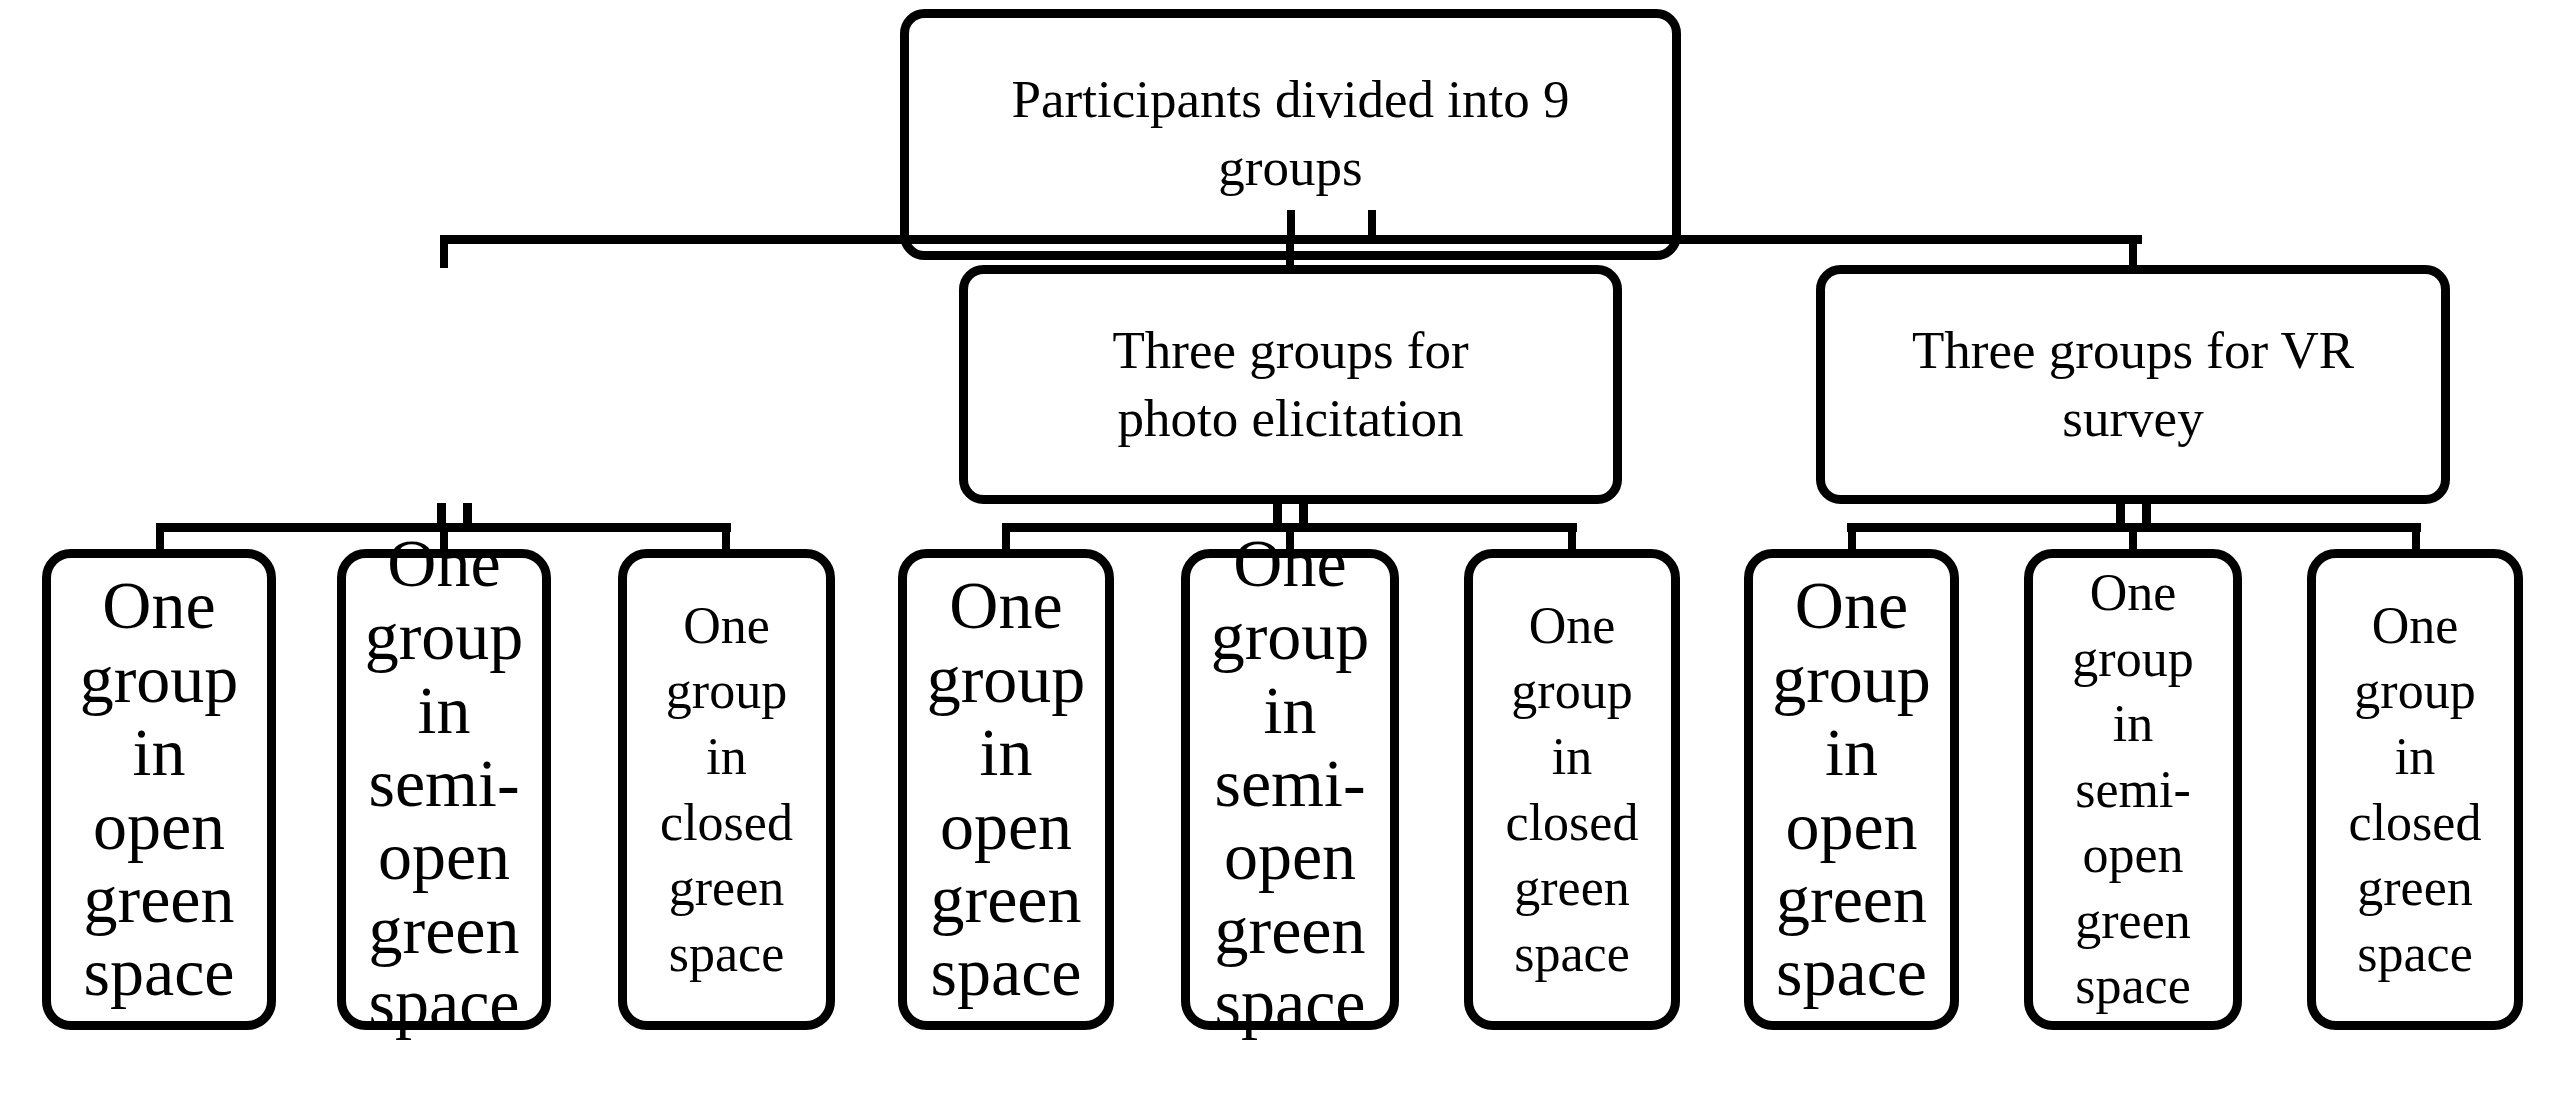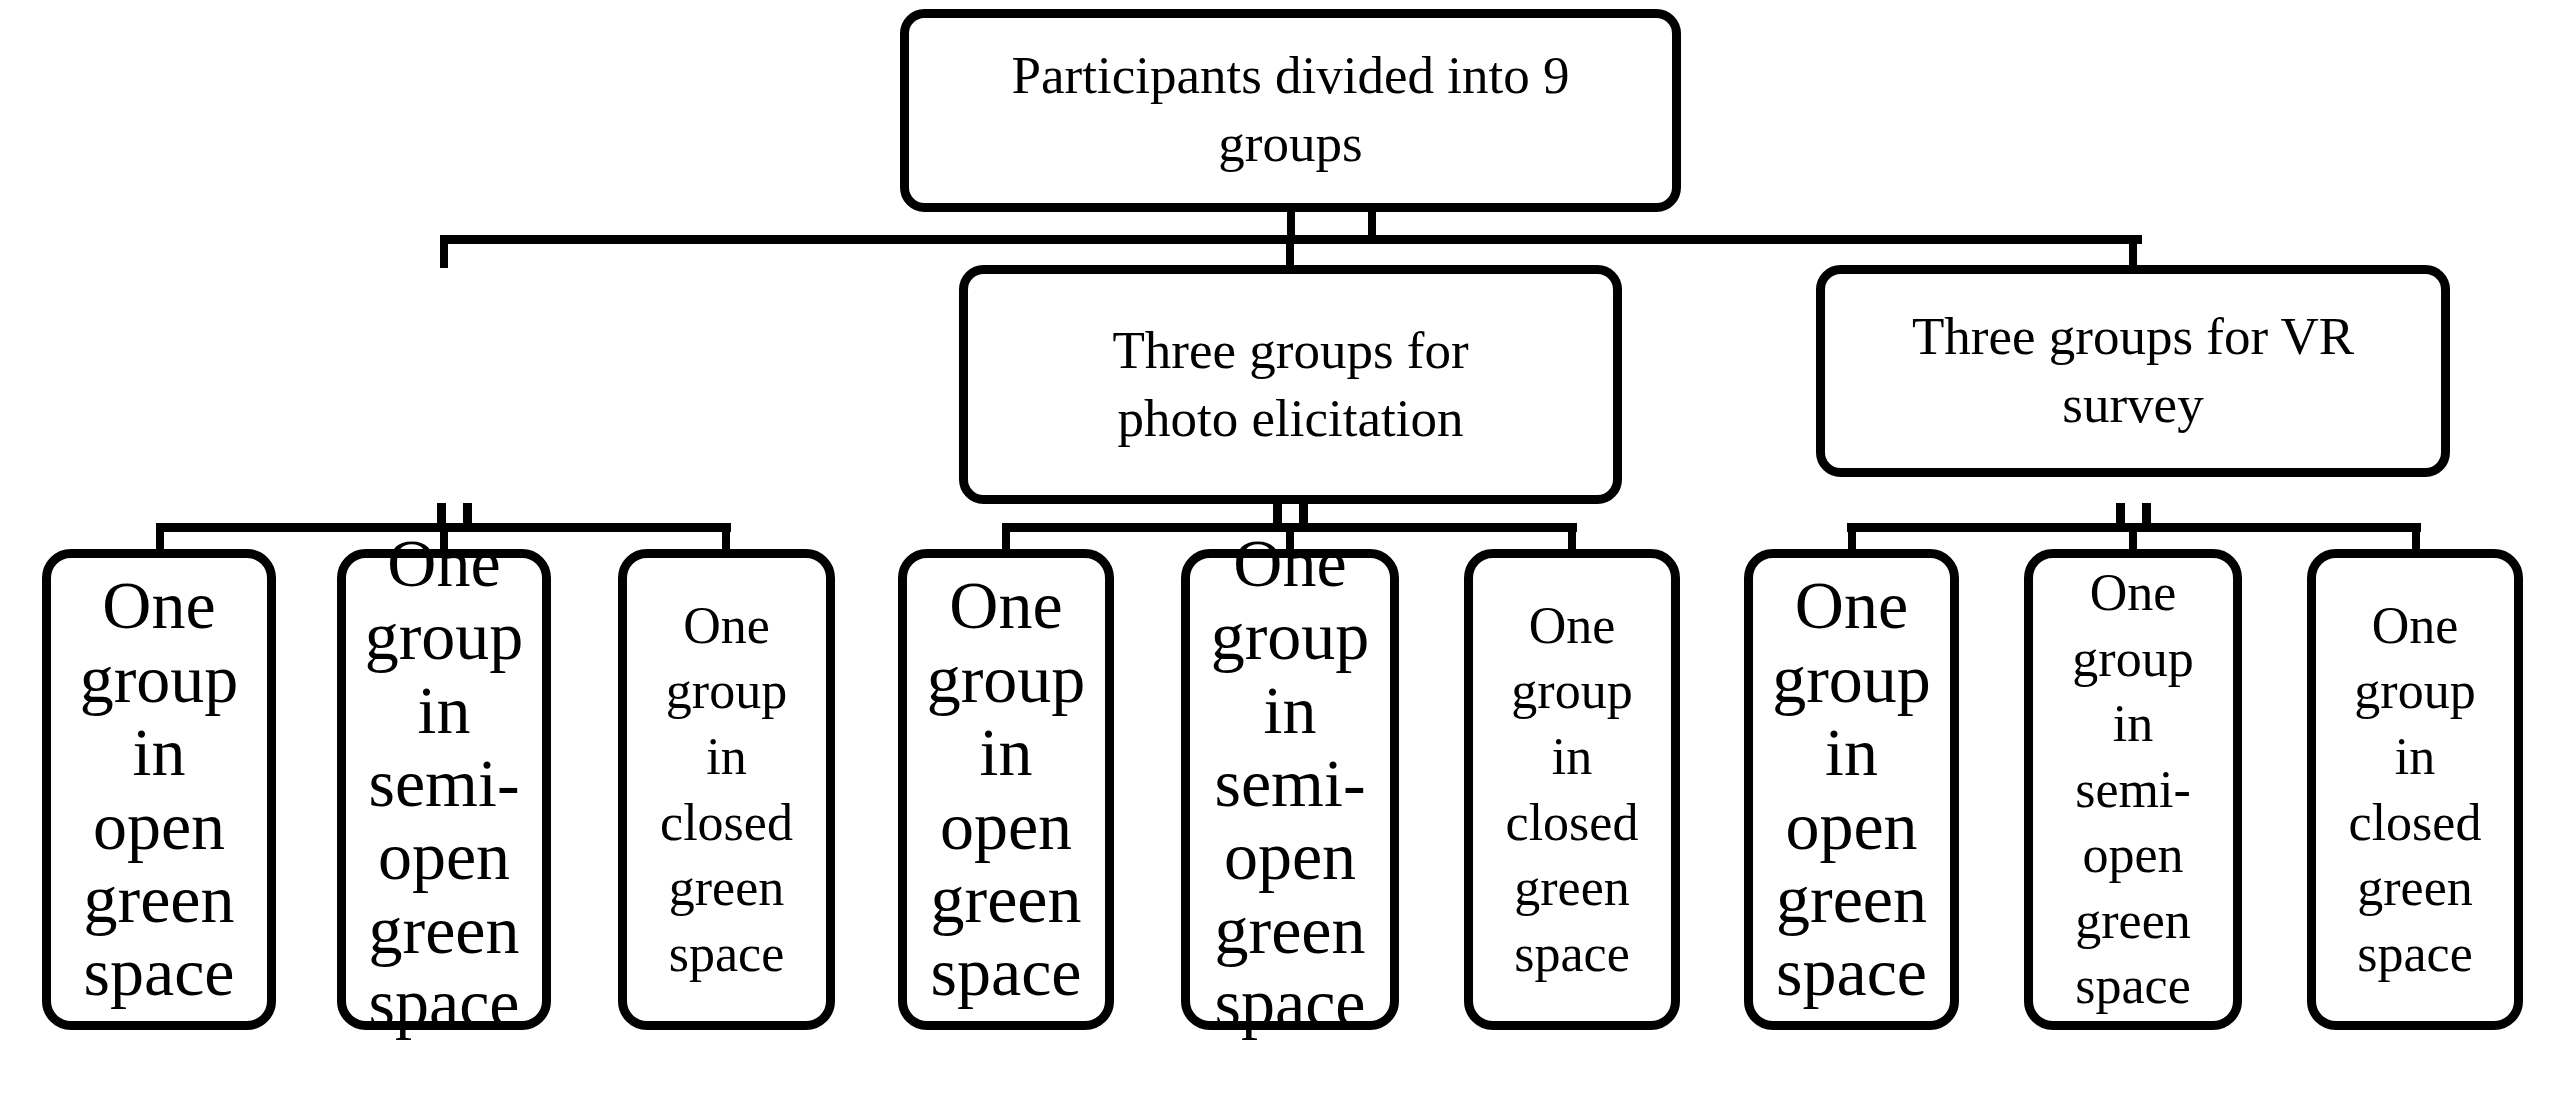--- a/index.html
+++ b/index.html
@@ -29,37 +29,37 @@
   .t-lg   { font-size: 68px; line-height: 1.08; }
   .t-sm   { font-size: 52px; line-height: 1.26; }
   .shift-up .txt { margin-top: -11.5px; }
   .ln { position: absolute; background: #000000; }
 </style>
 </head>
 <body>
 
 <div id="canvas">
 
-  <div class="box t-head" style="left:900px; top:8.6px; width:781px; height:203px;">
+  <div class="box t-head" style="left:900px; top:8.6px; width:781px; height:251px;">
     <span class="txt">Participants divided into 9
 groups</span>
   </div>
 
   <div class="ln" style="left:1287px; top:210px; width:8px; height:30px;"></div>
   <div class="ln" style="left:1368px; top:210px; width:8px; height:30px;"></div>
   <div class="ln" style="left:440px;  top:235px; width:1702px; height:8.6px;"></div>
   <div class="ln" style="left:440px;  top:242px; width:8px; height:26px;"></div>
   <div class="ln" style="left:1286px; top:242px; width:8px; height:26px;"></div>
   <div class="ln" style="left:2129px; top:242px; width:8px; height:26px;"></div>
 
   <div class="box t-head" style="left:959px; top:265px; width:663px; height:239px;">
     <span class="txt">Three groups for
 photo elicitation</span>
   </div>
-  <div class="box t-head" style="left:1816px; top:265px; width:634px; height:212px;font-family:Liberation Serif, serif;">
+  <div class="box t-head" style="left:1816px; top:265px; width:634px; height:239px;font-family:Liberation Serif, serif;">
     <span class="txt">Three groups for VR
 survey</span>
   </div>
 
   <div class="ln" style="left:437px; top:503px; width:8.6px; height:23px;"></div>
   <div class="ln" style="left:463px; top:503px; width:8.6px; height:23px;"></div>
   <div class="ln" style="left:156px; top:523px; width:575px; height:8.6px;"></div>
   <div class="ln" style="left:156px;  top:530px; width:8px; height:23px;"></div>
   <div class="ln" style="left:440px;  top:530px; width:8px; height:23px;"></div>
   <div class="ln" style="left:722px; top:530px; width:8px; height:23px;"></div>

